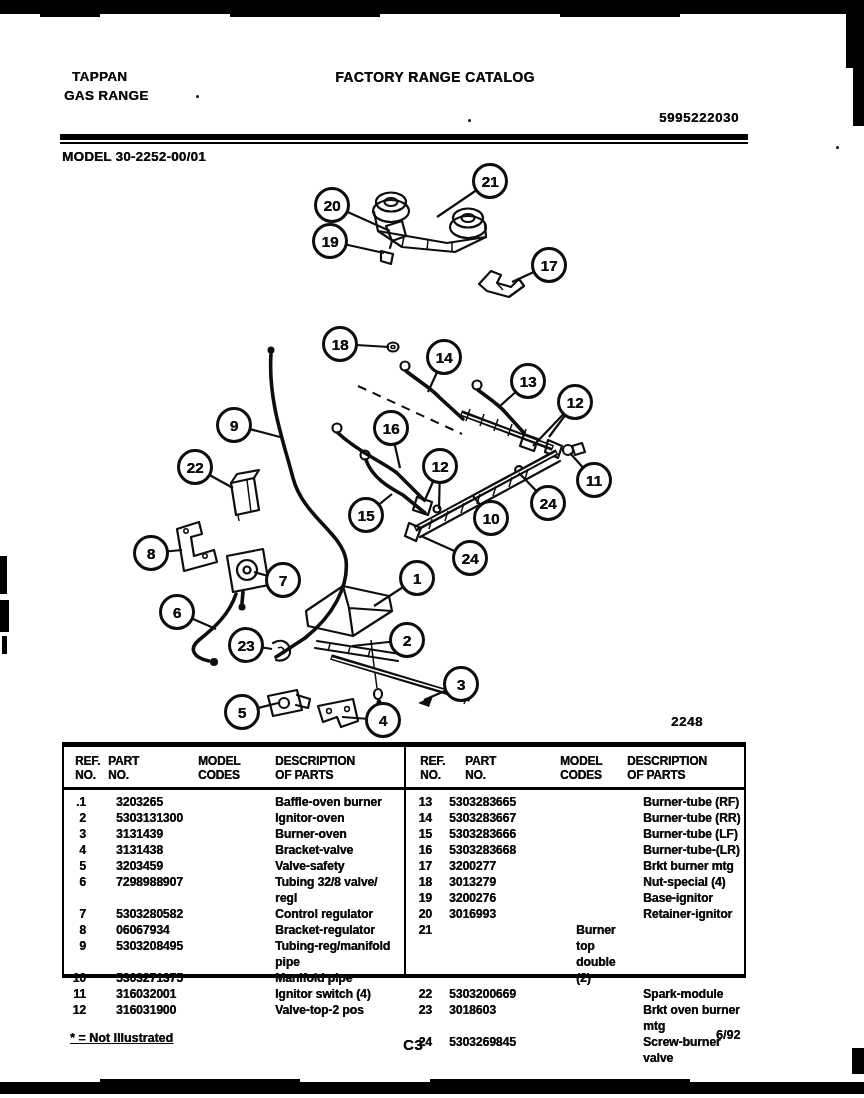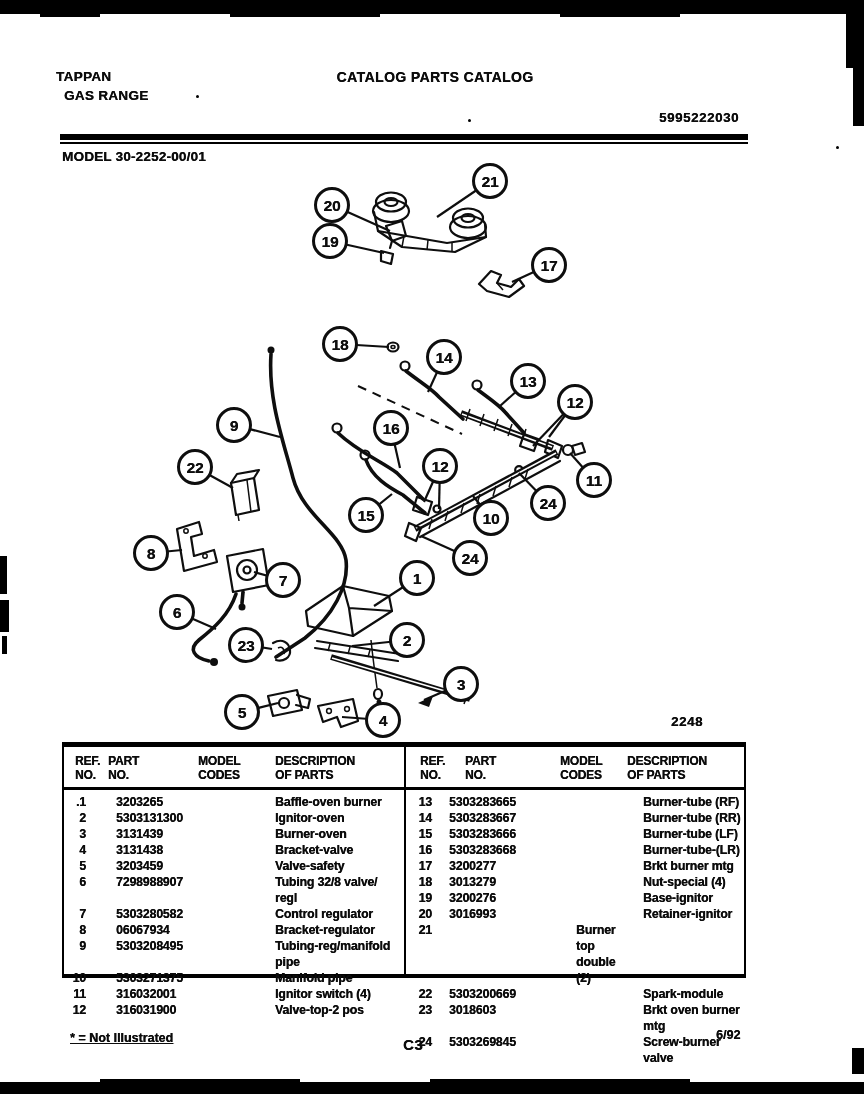--- a/index.html
+++ b/index.html
@@ -9,21 +9,21 @@
     text-shadow:0.3px 0 0 currentColor;
   }
   .abs{position:absolute;}
   
   .band-top{left:0;top:0;width:864px;height:14px;background:#000;}
   .band-bottom{left:0;top:1082px;width:864px;height:12px;background:#000;}
   .rag{background:#000;height:3px;}
   .edge{background:#000;}
   .speck{background:#000;width:3px;height:3px;border-radius:50%;}
   
-  .brand-top{left:56px;top:69px;font-size:13.5px;letter-spacing:.3px;}
+  .brand-top{left:72px;top:69px;font-size:13.5px;letter-spacing:.3px;}
   .brand-bottom{left:64px;top:88px;font-size:13.5px;letter-spacing:.3px;}
   .page-title{left:250px;top:69px;width:370px;text-align:center;font-size:14px;letter-spacing:.4px;}
   .pub-number{left:659px;top:70px;font-size:13.5px;letter-spacing:.5px;margin-top:40px;}
   .rule-thick{left:60px;top:134px;width:688px;height:6px;background:#000;}
   .rule-thin{left:60px;top:142px;width:688px;height:2px;background:#000;}
   .model-line{left:62px;top:149px;font-size:13.5px;letter-spacing:.2px;}
   .figure-code{left:671px;top:714px;font-size:13.5px;letter-spacing:.5px;}
   
   svg.diagram{left:0;top:0;}
   .pline{stroke:#0e0e0e;stroke-width:2.2;fill:none;stroke-linejoin:round;stroke-linecap:round;}
@@ -80,21 +80,21 @@
 <div class="abs edge" style="left:852px;top:1048px;width:12px;height:26px;"></div>
 <div class="abs edge" style="left:0;top:556px;width:7px;height:38px;"></div>
 <div class="abs edge" style="left:0;top:600px;width:9px;height:32px;"></div>
 <div class="abs edge" style="left:2px;top:636px;width:5px;height:18px;"></div>
 <div class="abs speck" style="left:196px;top:95px;"></div>
 <div class="abs speck" style="left:468px;top:119px;"></div>
 <div class="abs speck" style="left:836px;top:146px;"></div>
 
 <div class="abs brand-top">TAPPAN</div>
 <div class="abs brand-bottom">GAS RANGE</div>
-<div class="abs page-title">CATALOG PARTS CATALOG</div>
+<div class="abs page-title">FACTORY RANGE CATALOG</div>
 <div class="abs pub-number">5995222030</div>
 <div class="abs rule-thick"></div>
 <div class="abs rule-thin"></div>
 <div class="abs model-line">MODEL 30-2252-00/01</div>
 <div class="abs figure-code">2248</div>
 
 <svg class="abs diagram" width="864" height="1098" viewBox="0 0 864 1098">
 
   <g>
     <ellipse class="pline" cx="391" cy="202" rx="15" ry="9.5"></ellipse>

